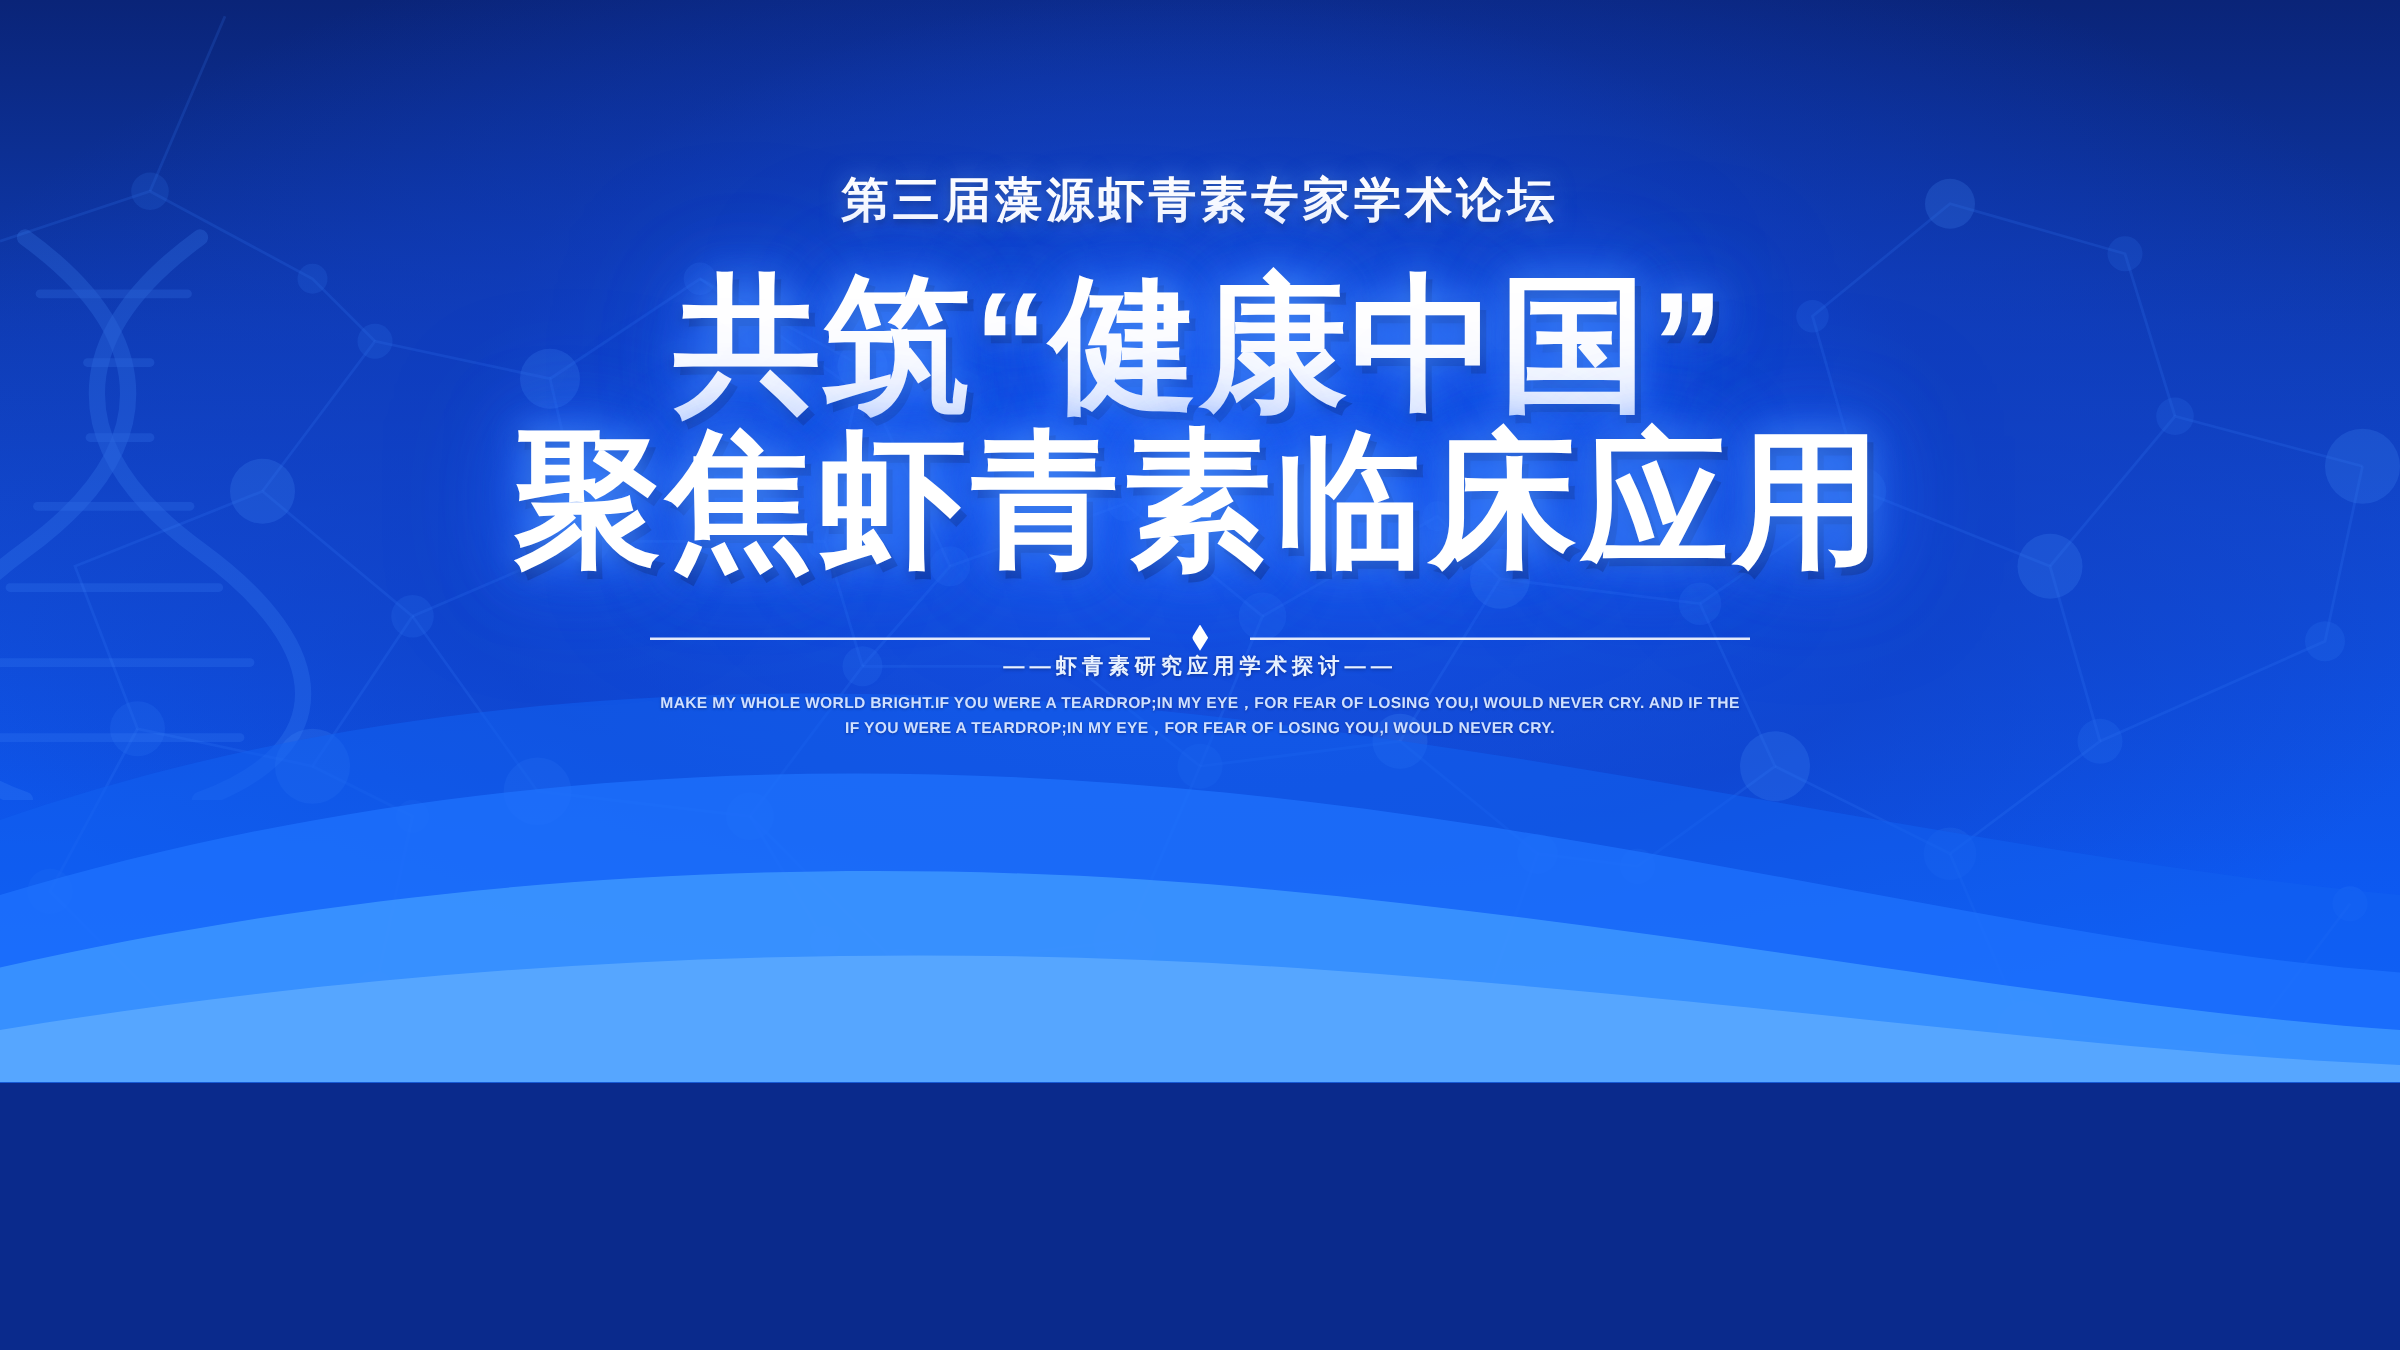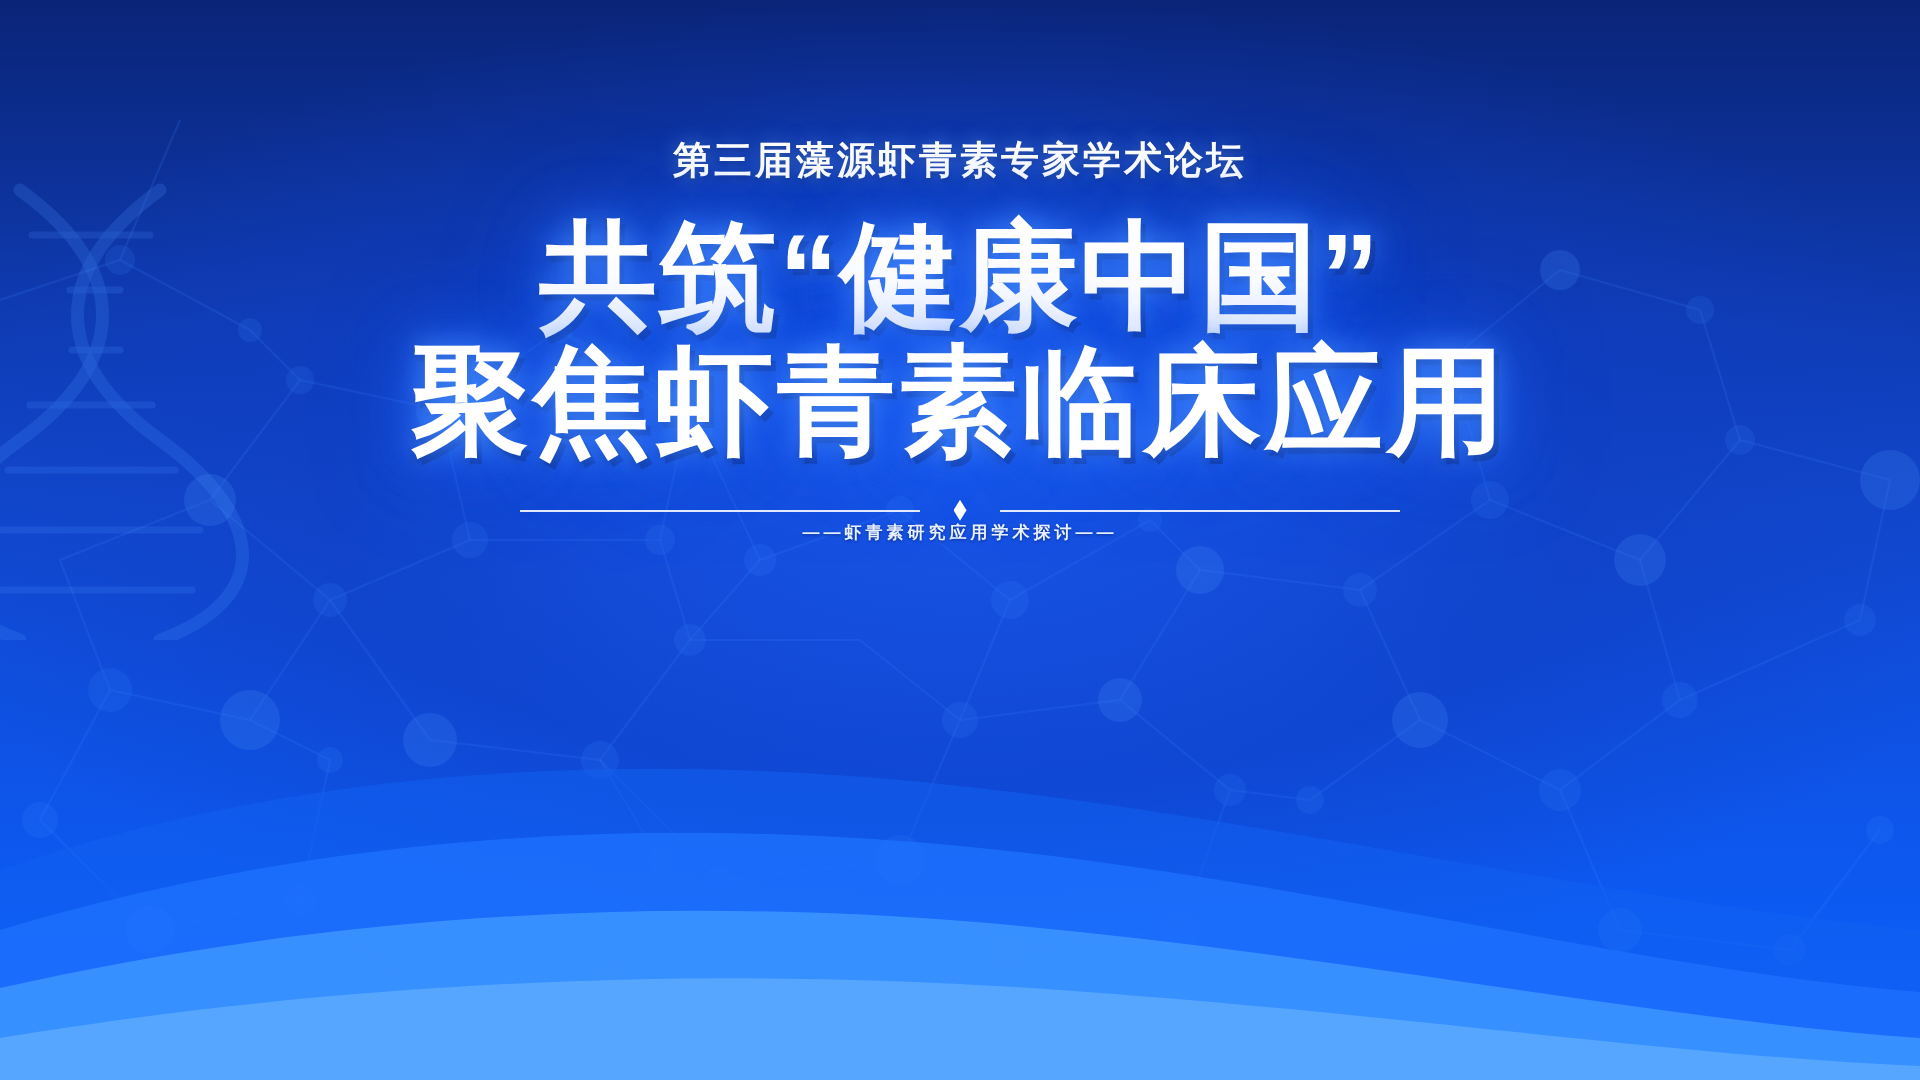--- a/index.html
+++ b/index.html
@@ -1,20 +1,20 @@
 <!DOCTYPE html>
 <html><head>
 <meta charset="utf-8">
 <style>
   * { margin:0; padding:0; box-sizing:border-box; }
   html,body { width:1920px; height:1080px; overflow:hidden; background:#0a2a8c; }
 
   .banner{
     position:relative;
-    width:1920px; height:1080px;
+    width:1920px; height:866px;
     overflow:hidden;
     font-family:"Liberation Sans", sans-serif;
     background:
       radial-gradient(ellipse 1500px 700px at 50% 46%, rgba(23,84,230,0.95) 0%, rgba(16,62,195,0.55) 42%, rgba(8,35,140,0.0) 72%),
       radial-gradient(ellipse 900px 520px at 50% 38%, rgba(30,100,255,0.55) 0%, rgba(20,70,210,0.0) 65%),
       linear-gradient(180deg,#0a2478 0%, #0c2f93 14%, #0f3cb4 30%, #1148ce 48%, #0f50e0 64%, #0d58ef 80%, #0b62ff 100%);
   }
 
   
   .molecules{ position:absolute; inset:0; width:100%; height:100%; opacity:.55; }
@@ -220,16 +220,18 @@
 
     <div class="rule">
       <span class="bar left"></span>
       <span class="diamond"></span>
       <span class="bar right"></span>
     </div>
 
     <div class="subnote">——虾青素研究应用学术探讨——</div>
 
     <div class="fineprint">
+      <div>MAKE MY WHOLE WORLD BRIGHT.IF YOU WERE A TEARDROP;IN MY EYE，FOR FEAR OF LOSING YOU,I WOULD NEVER CRY. AND IF THE</div>
+      <div>IF YOU WERE A TEARDROP;IN MY EYE，FOR FEAR OF LOSING YOU,I WOULD NEVER CRY.</div>
     </div>
 
   </div>
 </div>
 
 </body></html>

